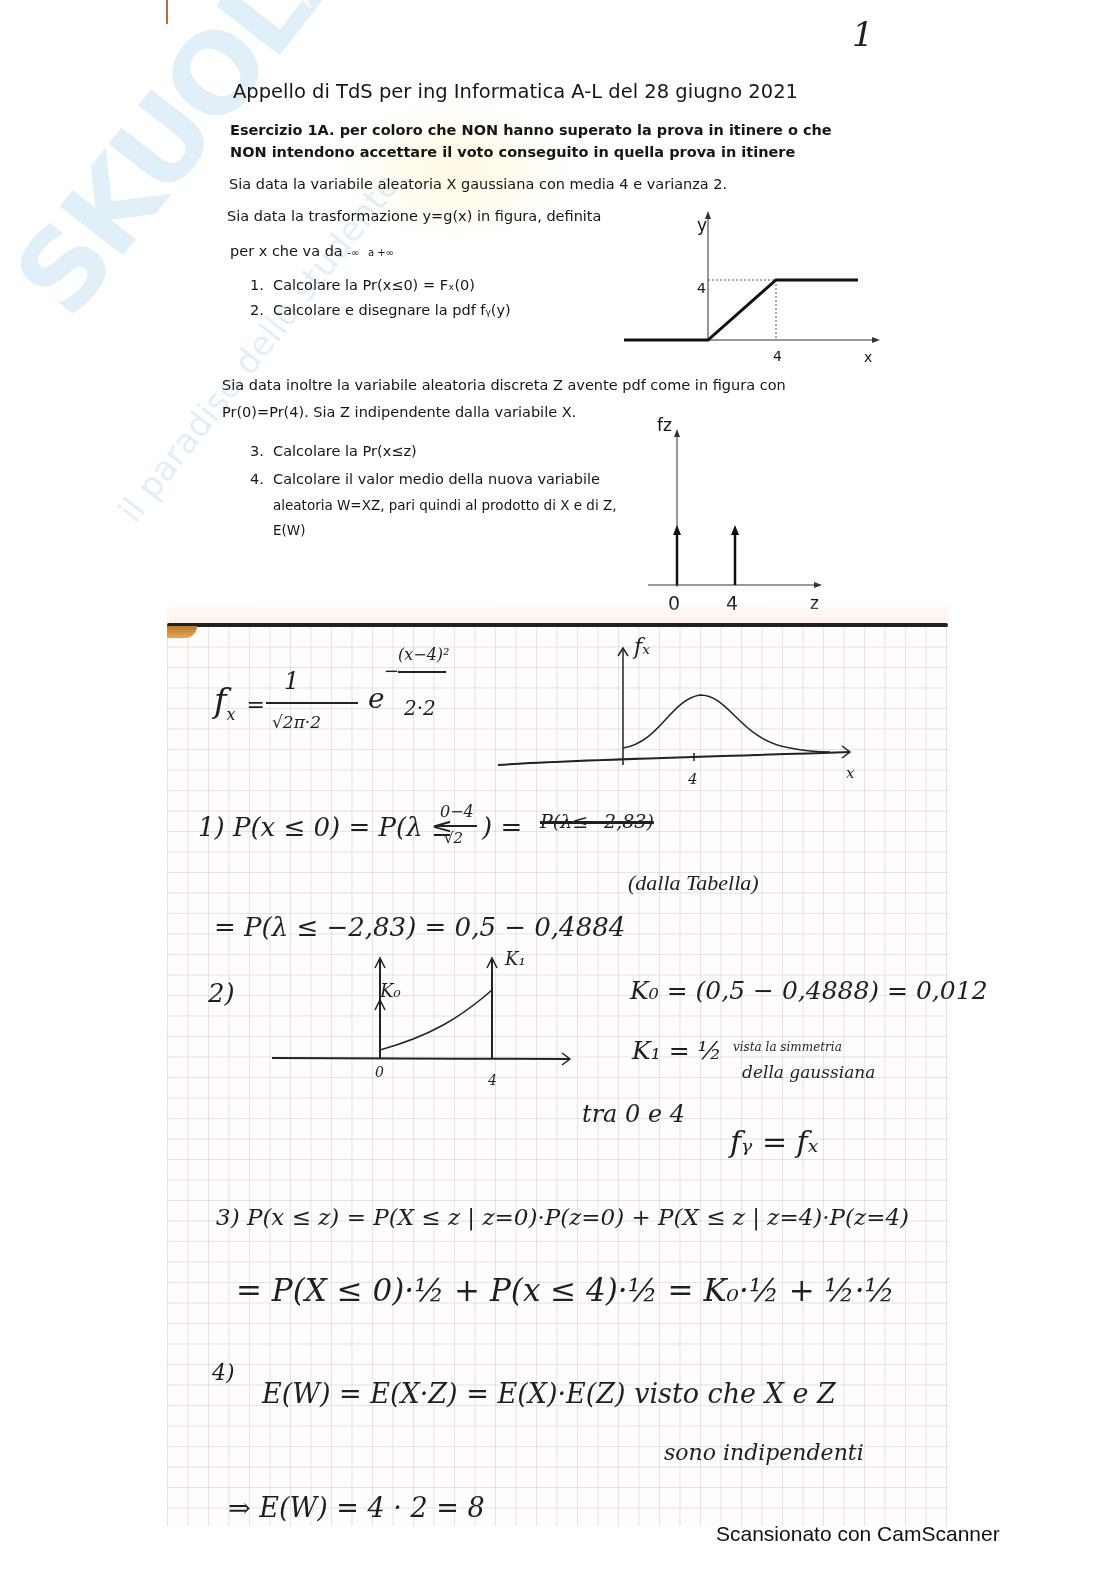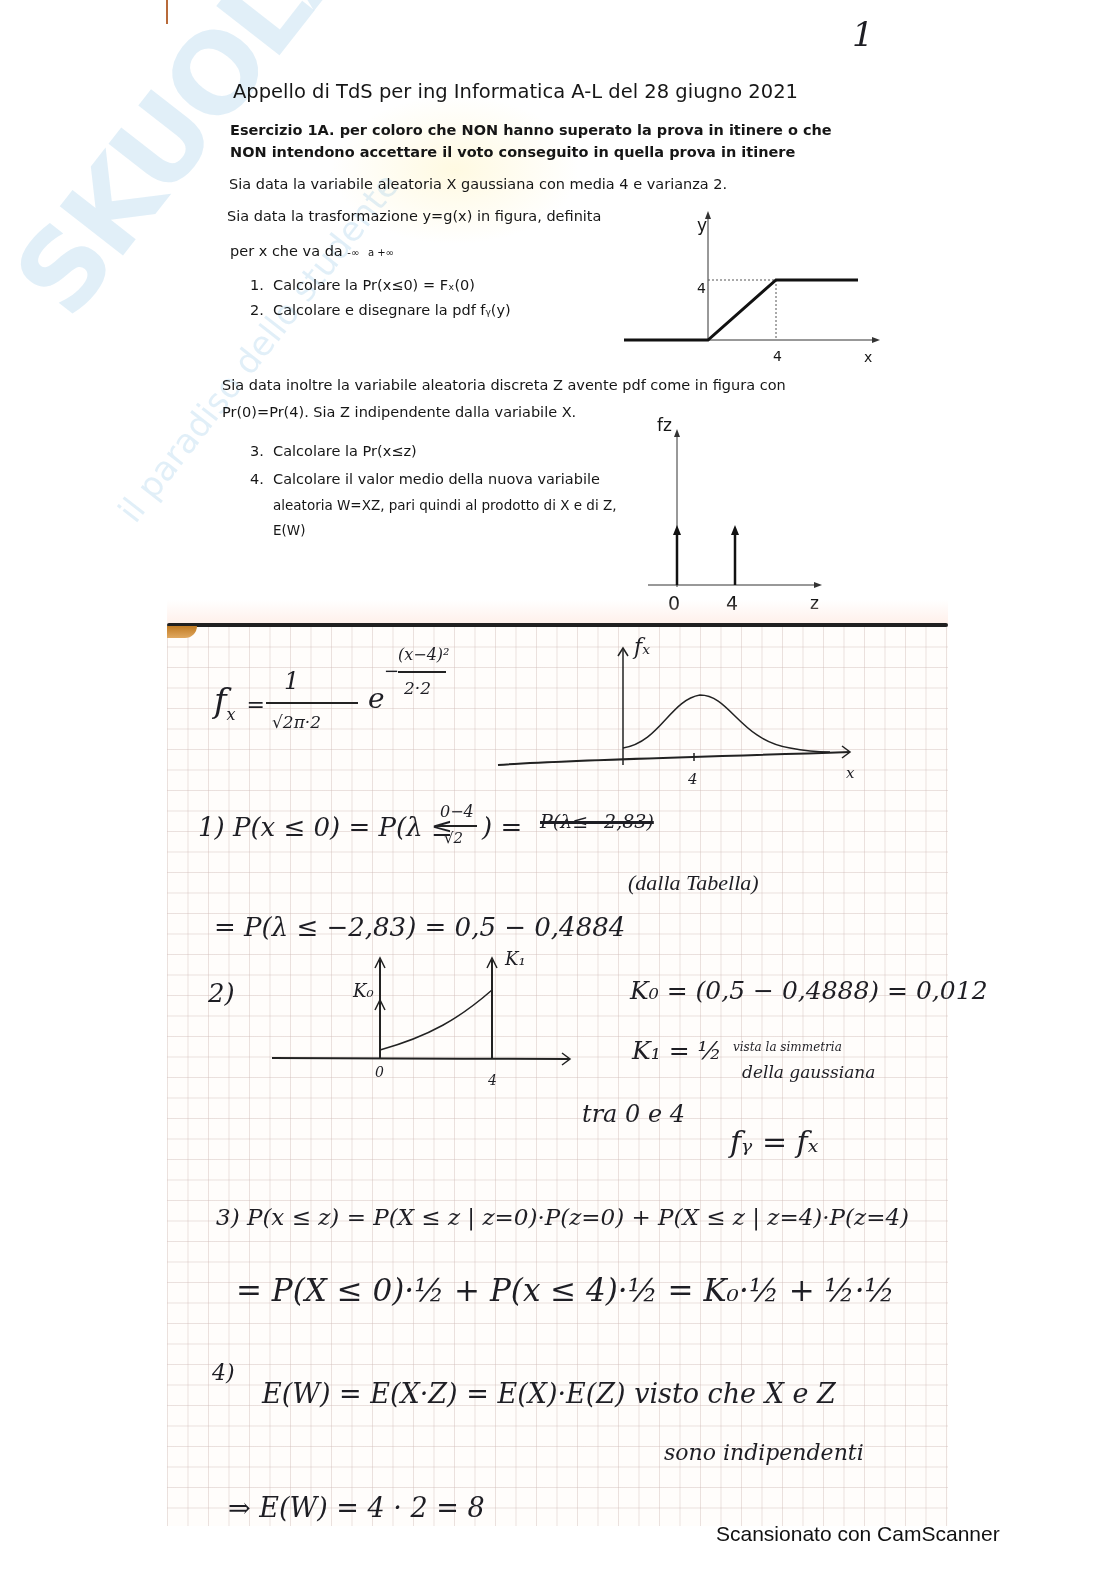--- a/index.html
+++ b/index.html
@@ -147,21 +147,21 @@
   <span>f</span><sub style="font-size:16px;">x</sub>
   <span style="font-size:22px;">=</span>
 </div>
 <div class="abs hand" style="left:284px; top:667px; font-size:24px;">1</div>
 <div class="abs" style="left:266px; top:702px; width:92px; height:2px; background:#222;"></div>
 <div class="abs hand" style="left:272px; top:712px; font-size:17px;">√2π·2</div>
 <div class="abs hand" style="left:368px; top:682px; font-size:28px;">e</div>
 <div class="abs hand" style="left:384px; top:660px; font-size:18px;">−</div>
 <div class="abs hand" style="left:398px; top:645px; font-size:16px;">(x−4)²</div>
 <div class="abs" style="left:398px; top:671px; width:48px; height:1.5px; background:#222;"></div>
-<div class="abs hand" style="left:404px; top:678px; font-size:17px;">2·2</div>
+<div class="abs hand" style="left:404px; top:696px; font-size:20px;">2·2</div>
 
 <svg class="abs" style="left:490px; top:640px;" width="380" height="150">
   <path d="M8,125 C80,120 120,120 360,112" fill="none" stroke="#222" stroke-width="2"></path>
   <path d="M352,106 L360,112 L352,118" fill="none" stroke="#222" stroke-width="1.5"></path>
   <line x1="133" y1="125" x2="133" y2="10" stroke="#222" stroke-width="1.5"></line>
   <path d="M128,16 L133,8 L138,16" fill="none" stroke="#222" stroke-width="1.5"></path>
   <path d="M133,108 C170,102 180,60 210,55 C240,55 250,100 300,108 Q320,112 340,112" fill="none" stroke="#222" stroke-width="1.5"></path>
   <line x1="204" y1="113" x2="204" y2="121" stroke="#222" stroke-width="1.5"></line>
 </svg>
 <div class="abs hand" style="left:594px; top:634px; font-size:22px;margin-left:40px;">fₓ</div>
@@ -183,21 +183,21 @@
 <svg class="abs" style="left:270px; top:948px;" width="310" height="130">
   <path d="M2,110 C60,110 200,111 300,111" fill="none" stroke="#222" stroke-width="2"></path>
   <path d="M292,105 L300,111 L292,117" fill="none" stroke="#222" stroke-width="1.5"></path>
   <line x1="110" y1="110" x2="110" y2="12" stroke="#222" stroke-width="2"></line>
   <path d="M105,20 L110,10 L115,20" fill="none" stroke="#222" stroke-width="1.5"></path>
   <path d="M105,62 L110,52 L115,62" fill="none" stroke="#222" stroke-width="1.5"></path>
   <line x1="222" y1="110" x2="222" y2="12" stroke="#222" stroke-width="2"></line>
   <path d="M217,20 L222,10 L227,20" fill="none" stroke="#222" stroke-width="1.5"></path>
   <path d="M110,102 C160,88 190,70 222,42" fill="none" stroke="#222" stroke-width="1.5"></path>
 </svg>
-<div class="abs hand" style="left:353px; top:980px; font-size:18px;">K₀</div>
+<div class="abs hand" style="left:353px; top:980px; font-size:18px;padding-left:27px;">K₀</div>
 <div class="abs hand" style="left:505px; top:948px; font-size:18px;">K₁</div>
 <div class="abs hand" style="left:375px; top:1064px; font-size:14px;">0</div>
 <div class="abs hand" style="left:488px; top:1072px; font-size:14px;">4</div>
 
 <div class="abs hand" style="left:630px; top:976px; font-size:25px;">K₀ = (0,5 − 0,4888) = 0,012</div>
 <div class="abs hand" style="left:632px; top:1036px; font-size:25px;">K₁ = ½</div>
 <div class="abs hand" style="left:733px; top:1040px; font-size:12px;">vista la simmetria</div>
 <div class="abs hand" style="left:742px; top:1062px; font-size:17px;">della gaussiana</div>
 <div class="abs hand" style="left:582px; top:1100px; font-size:24px;">tra 0 e 4</div>
 <div class="abs hand" style="left:730px; top:1124px; font-size:30px;">fᵧ = fₓ</div>

